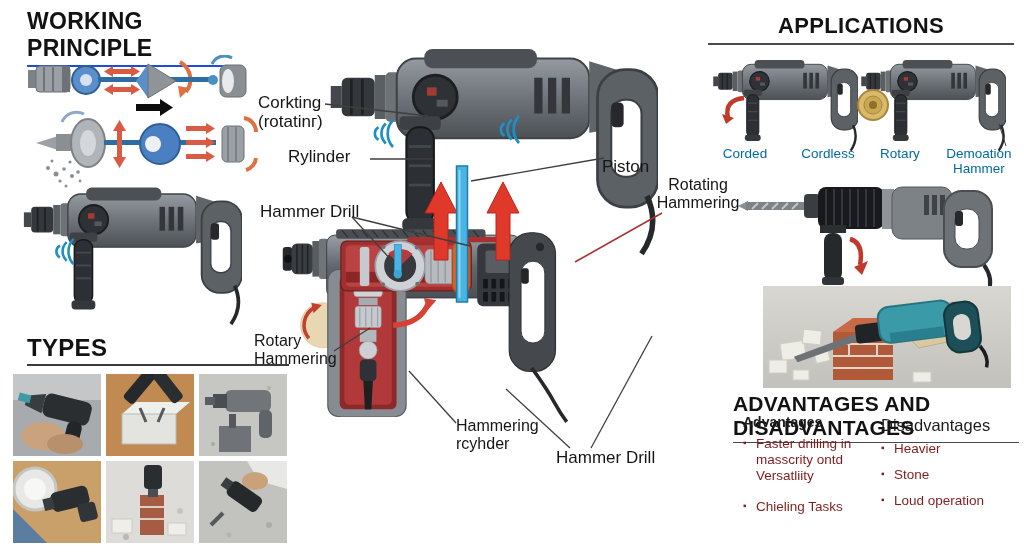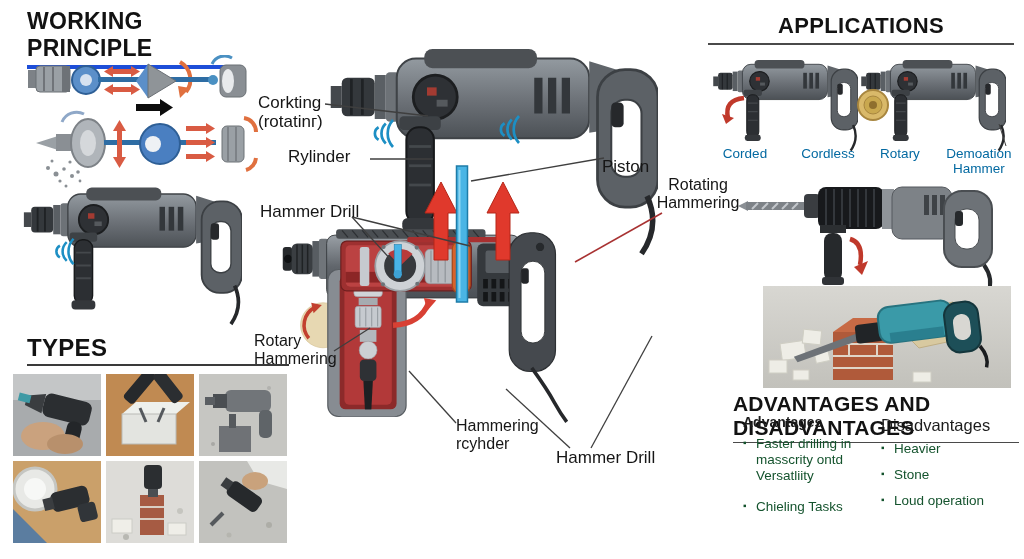--- a/index.html
+++ b/index.html
@@ -1,37 +1,37 @@
 <!DOCTYPE html>
 <html><head>
 <meta charset="utf-8">
 <style>
   html,body{margin:0;padding:0;background:#ffffff;}
   #canvas{position:relative;width:1024px;height:559px;background:#ffffff;overflow:hidden;
           font-family:"Liberation Sans",sans-serif;color:#1c1c1c;}
   .abs{position:absolute;}
   .sec-title{font-weight:700;color:#121212;letter-spacing:.3px;}
-  #wp-title{left:27px;top:8px;font-size:23px;width:214px;border-bottom:4px solid #1d4ed8;padding-bottom:3px;}
+  #wp-title{left:27px;top:8px;font-size:23px;width:214px;border-bottom:2px solid #1d4ed8;padding-bottom:3px;}
   #types-title{left:27px;top:334px;font-size:24px;width:262px;border-bottom:2px solid #3a3a3a;padding-bottom:2px;}
   #app-title{left:708px;top:13px;font-size:22px;width:306px;text-align:center;border-bottom:2px solid #4a4a4a;padding-bottom:4px;}
   #pc-title{left:733px;top:392px;font-size:21px;width:286px;border-bottom:1.5px solid #4a4a4a;padding-bottom:2px;letter-spacing:.2px;}
   .lbl{position:absolute;font-size:17px;line-height:1.1;color:#161616;z-index:8;}
   .lbl .ln{display:block;}
   .lbl16{font-size:16px;}
   .app-lbl{position:absolute;top:147px;font-size:13.5px;text-align:center;line-height:1.1;color:#0369a1;z-index:8;}
   svg{display:block;}
   .layer1{z-index:1;} .layer2{z-index:2;} .layer3{z-index:3;} .layer4{z-index:4;}
   #pc-cols{left:733px;top:414px;width:290px;display:flex;z-index:8;}
   #adv-col{width:132px;margin-left:10px;}
   #dis-col{width:140px;margin-left:6px;}
   .pc-head{font-size:14px;margin:0 0 6px 0;}
   #adv-col .pc-head{font-weight:700;}
   #dis-col .pc-head{font-weight:400;font-size:16.5px;margin-top:2px;}
   ul.plist{list-style:none;margin:0;padding:0;}
-  ul.plist li{position:relative;padding-left:13px;font-size:13.5px;line-height:1.18;color:#14532d;}
+  ul.plist li{position:relative;padding-left:13px;font-size:13.5px;line-height:1.18;color:#7f1d1d;}
   ul.plist li::before{content:"▪";position:absolute;left:0;top:1px;font-size:10px;}
   #adv-col li{margin-bottom:15px;width:112px;}
   #dis-col li{margin-bottom:10px;}
   #types-grid{left:13px;top:374px;display:grid;grid-template-columns:repeat(3,88px);grid-auto-rows:82px;gap:5px;z-index:1;}
   .tcell{width:88px;height:82px;overflow:hidden;}
 </style>
 </head>
 <body>
 
 <div id="canvas">

